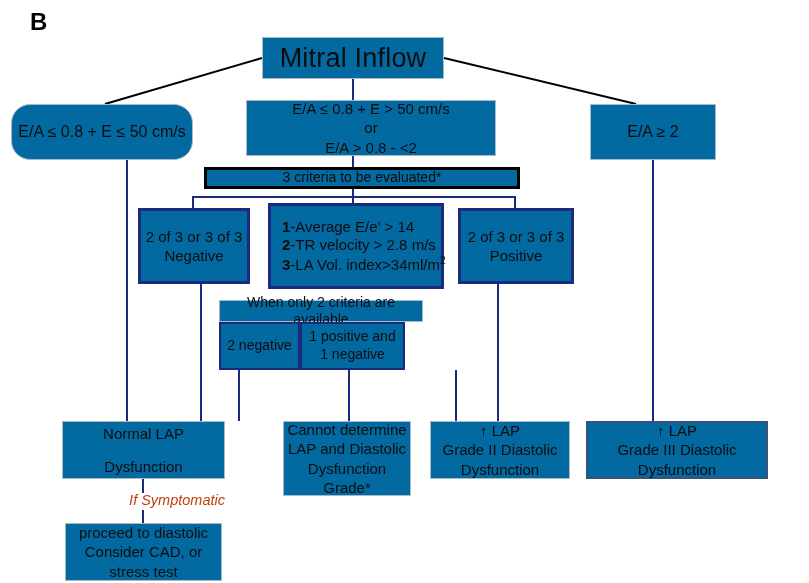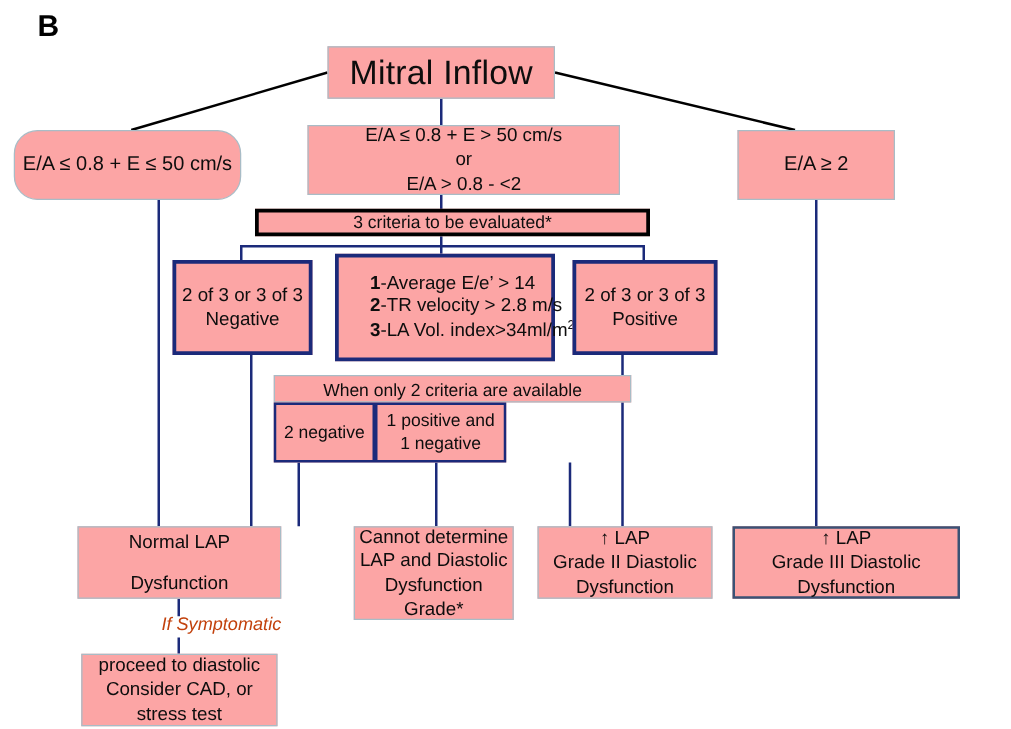--- a/index.html
+++ b/index.html
@@ -16,21 +16,21 @@
     overflow: hidden;
   }
   .box {
     position: absolute;
     box-sizing: border-box;
     display: flex;
     flex-direction: column;
     align-items: center;
     justify-content: center;
     text-align: center;
-    background: #fca5a5;
+    background: #0369a1;
     color: #0d0d0d;
     line-height: 1.22;
     z-index: 3;
   }
   .b-light {
     border: 1px solid #a8bcc6;
   }
   .b-navy {
     border: 3px solid #1b2a7a;
   }
@@ -73,21 +73,21 @@
     position: absolute;
     font-style: italic;
     font-size: 14.5px;
     color: #c2410c;
     z-index: 4;
     text-align: right;
   }
   .crit {
     text-align: left;
     align-items: flex-start;
-    padding-left: 25px;
+    padding-left: 11px;
     font-size: 15px;
   }
   .crit .num { font-weight: bold; }
   .crit div { white-space: nowrap; }
   sup { font-size: 0.68em; vertical-align: super; }
   .row-line { line-height: 1.28; }
 </style>
 </head>
 <body>
 
@@ -149,21 +149,21 @@
   </div>
 
   <div class="line vline" style="left:126px; top:160px; height:261px;"></div>
 
   <div class="line vline" style="left:200px; top:284px; height:137px;"></div>
 
   <div class="line vline" style="left:497px; top:284px; height:137px;"></div>
 
   <div class="line vline" style="left:652px; top:160px; height:261px;"></div>
 
-  <div class="box b-light t14" style="left:219px; top:300px; width:286px; height:22px;justify-content:flex-end;">
+  <div class="box b-light t14" style="left:219px; top:300px; width:204px; height:22px;">
     <span>When only 2 criteria are available</span>
   </div>
 
   <div class="box b-navy2 t14" style="left:219px; top:322px; width:81px; height:48px;">
     <div>2 negative</div>
   </div>
   <div class="box b-navy2 t14 row-line" style="left:300px; top:322px; width:105px; height:48px;">
     <div>1 positive and</div>
     <div>1 negative</div>
   </div>

